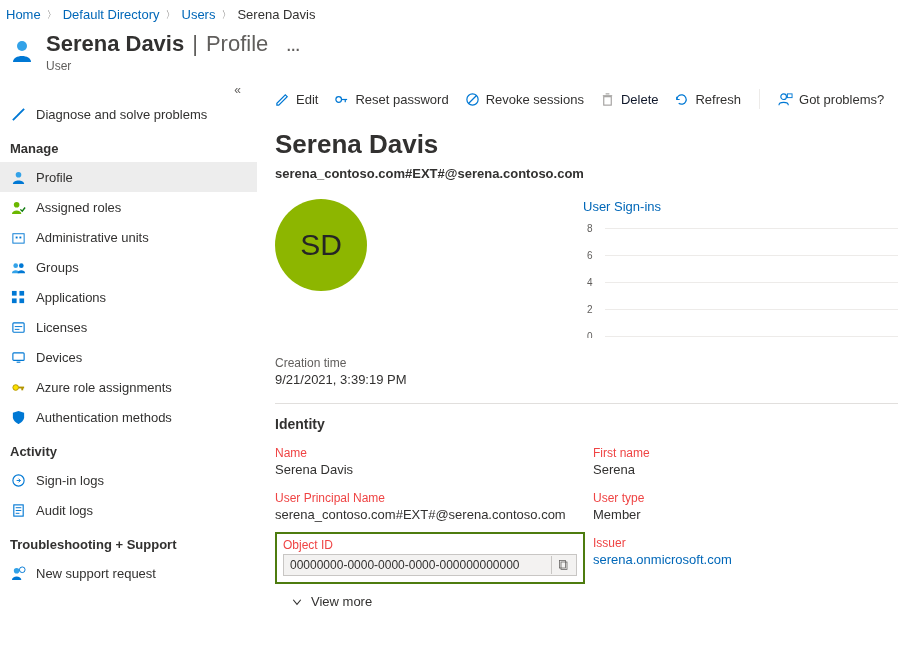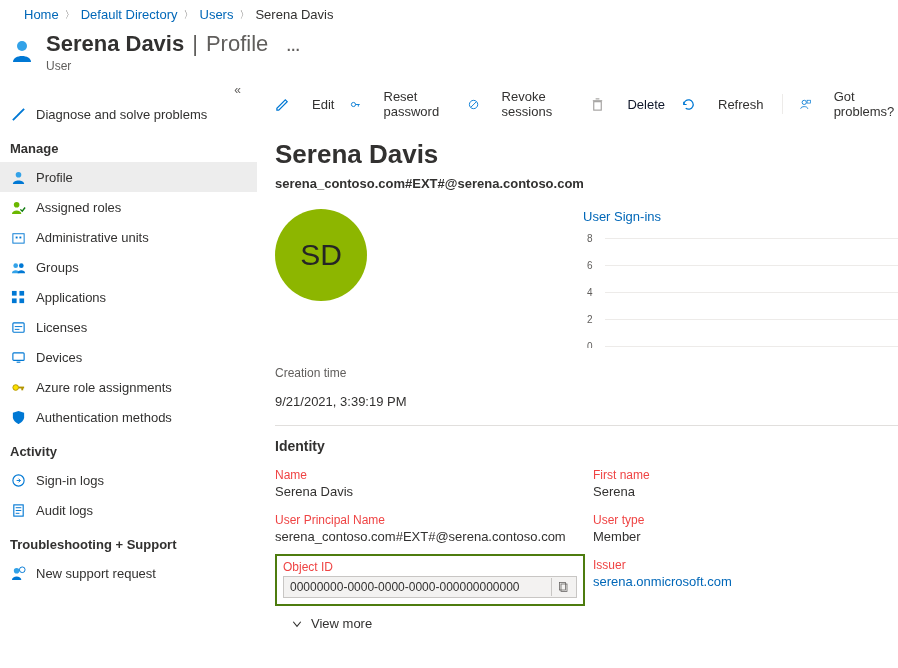--- a/index.html
+++ b/index.html
@@ -1,20 +1,20 @@
 <!DOCTYPE html>
 <html><head>
 <meta charset="utf-8">
 <style>
   * { box-sizing: border-box; margin: 0; padding: 0; }
   body { font-family: "Segoe UI", -apple-system, sans-serif; font-size: 13px; color: #323130; width: 898px; height: 668px; overflow: hidden; background: #fff; }
   a { text-decoration: none; cursor: pointer; }
 
   
-  .breadcrumb { padding: 7px 10px 5px 24px; display: flex; align-items: center; gap: 6px; font-size: 13px; }
+  .breadcrumb { padding: 7px 10px 5px 6px; display: flex; align-items: center; gap: 6px; font-size: 13px; }
   .breadcrumb a { color: #0067b8; }
   .breadcrumb .sep { color: #605e5c; font-size: 10px; }
   .breadcrumb .current { color: #323130; }
 
   
   .title-row { display: flex; align-items: center; padding: 4px 10px 0 10px; gap: 12px; }
   .title-row .avatar-icon svg { width: 24px; height: 24px; }
   .title-text { display: flex; flex-direction: column; }
   .title-main { display: flex; align-items: baseline; gap: 8px; font-size: 22px; font-weight: 600; color: #323130; }
   .title-main .thin { font-weight: 400; color: #605e5c; }
@@ -29,21 +29,21 @@
   .side-item { display: flex; align-items: center; gap: 10px; padding: 7px 10px; font-size: 13px; color: #323130; cursor: pointer; }
   .side-item.active { background: #ededed; }
   .side-item .ic { width: 16px; height: 16px; display: inline-flex; align-items: center; justify-content: center; flex-shrink: 0;}
   .side-item .ic svg { width: 15px; height: 15px; }
   .side-head { font-weight: 600; font-size: 13px; color: #323130; padding: 12px 10px 6px 10px; }
 
   .main { flex: 1; min-width: 0; padding: 6px 0 0 18px; }
 
   
   .cmdbar { display: flex; align-items: center; gap: 16px; padding: 4px 0 6px 0; }
-  .cmdbtn { display: inline-flex; align-items: center; gap: 22px; font-size: 13px; color: #323130; cursor: pointer; }
+  .cmdbtn { display: inline-flex; align-items: center; gap: 6px; font-size: 13px; color: #323130; cursor: pointer; }
   .cmdbtn.disabled { color: #0f172a; cursor: default;}
   .cmdbtn svg { width: 15px; height: 15px; }
   .cmd-sep { width: 1px; height: 20px; background: #edebe9; margin: 0 2px;}
 
   
   .content { padding-top: 14px; }
   .display-name { font-size: 26px; font-weight: 600; margin-bottom: 6px; }
   .upn { font-weight: 600; font-size: 13px; margin-bottom: 18px; }
 
   .overview { display: flex; gap: 38px; align-items: flex-start; }
@@ -51,21 +51,21 @@
   .signin-panel { flex: 1; min-width: 0; overflow: hidden;}
   .signin-title { color: #0067b8; font-size: 13px; cursor: pointer; display:block; margin-bottom: 4px;}
   .chart-wrap { position: relative; height: 120px; width: 420px;}
   .ytick { position: absolute; left: 4px; font-size: 10px; color: #605e5c; transform: translateY(-50%);}
   .ytick.t8{top:10px;} .ytick.t6{top:37px;} .ytick.t4{top:64px;} .ytick.t2{top:91px;} .ytick.t0{top:118px;}
   .chart-area { position: absolute; left: 22px; right: 0; top: 6px; bottom: 0;}
   .gridline { position:absolute; left:0; right:0; height:1px; background:#edebe9;}
 
   .meta-block { margin-top: 18px; }
   .meta-label { font-size: 12px; color: #605e5c; }
-  .meta-value { font-size: 13px; margin-top: 14px; }
+  .meta-value { font-size: 13px; margin-top: 2px; }
 
   .hr { border: none; border-top: 1px solid #e1dfdd; margin: 16px 0 12px 0; }
 
   .section-head { font-weight: 600; font-size: 14px; margin-bottom: 14px;}
 
   .field-grid { display: grid; grid-template-columns: 310px 1fr; row-gap: 14px; column-gap: 8px;}
   .field .flabel { font-size: 12px; color: #ef4444; margin-bottom: 2px;}
   .field .fvalue { font-size: 13px; color: #323130;}
   .field .fvalue.link { color: #0067b8; cursor:pointer;}
 

